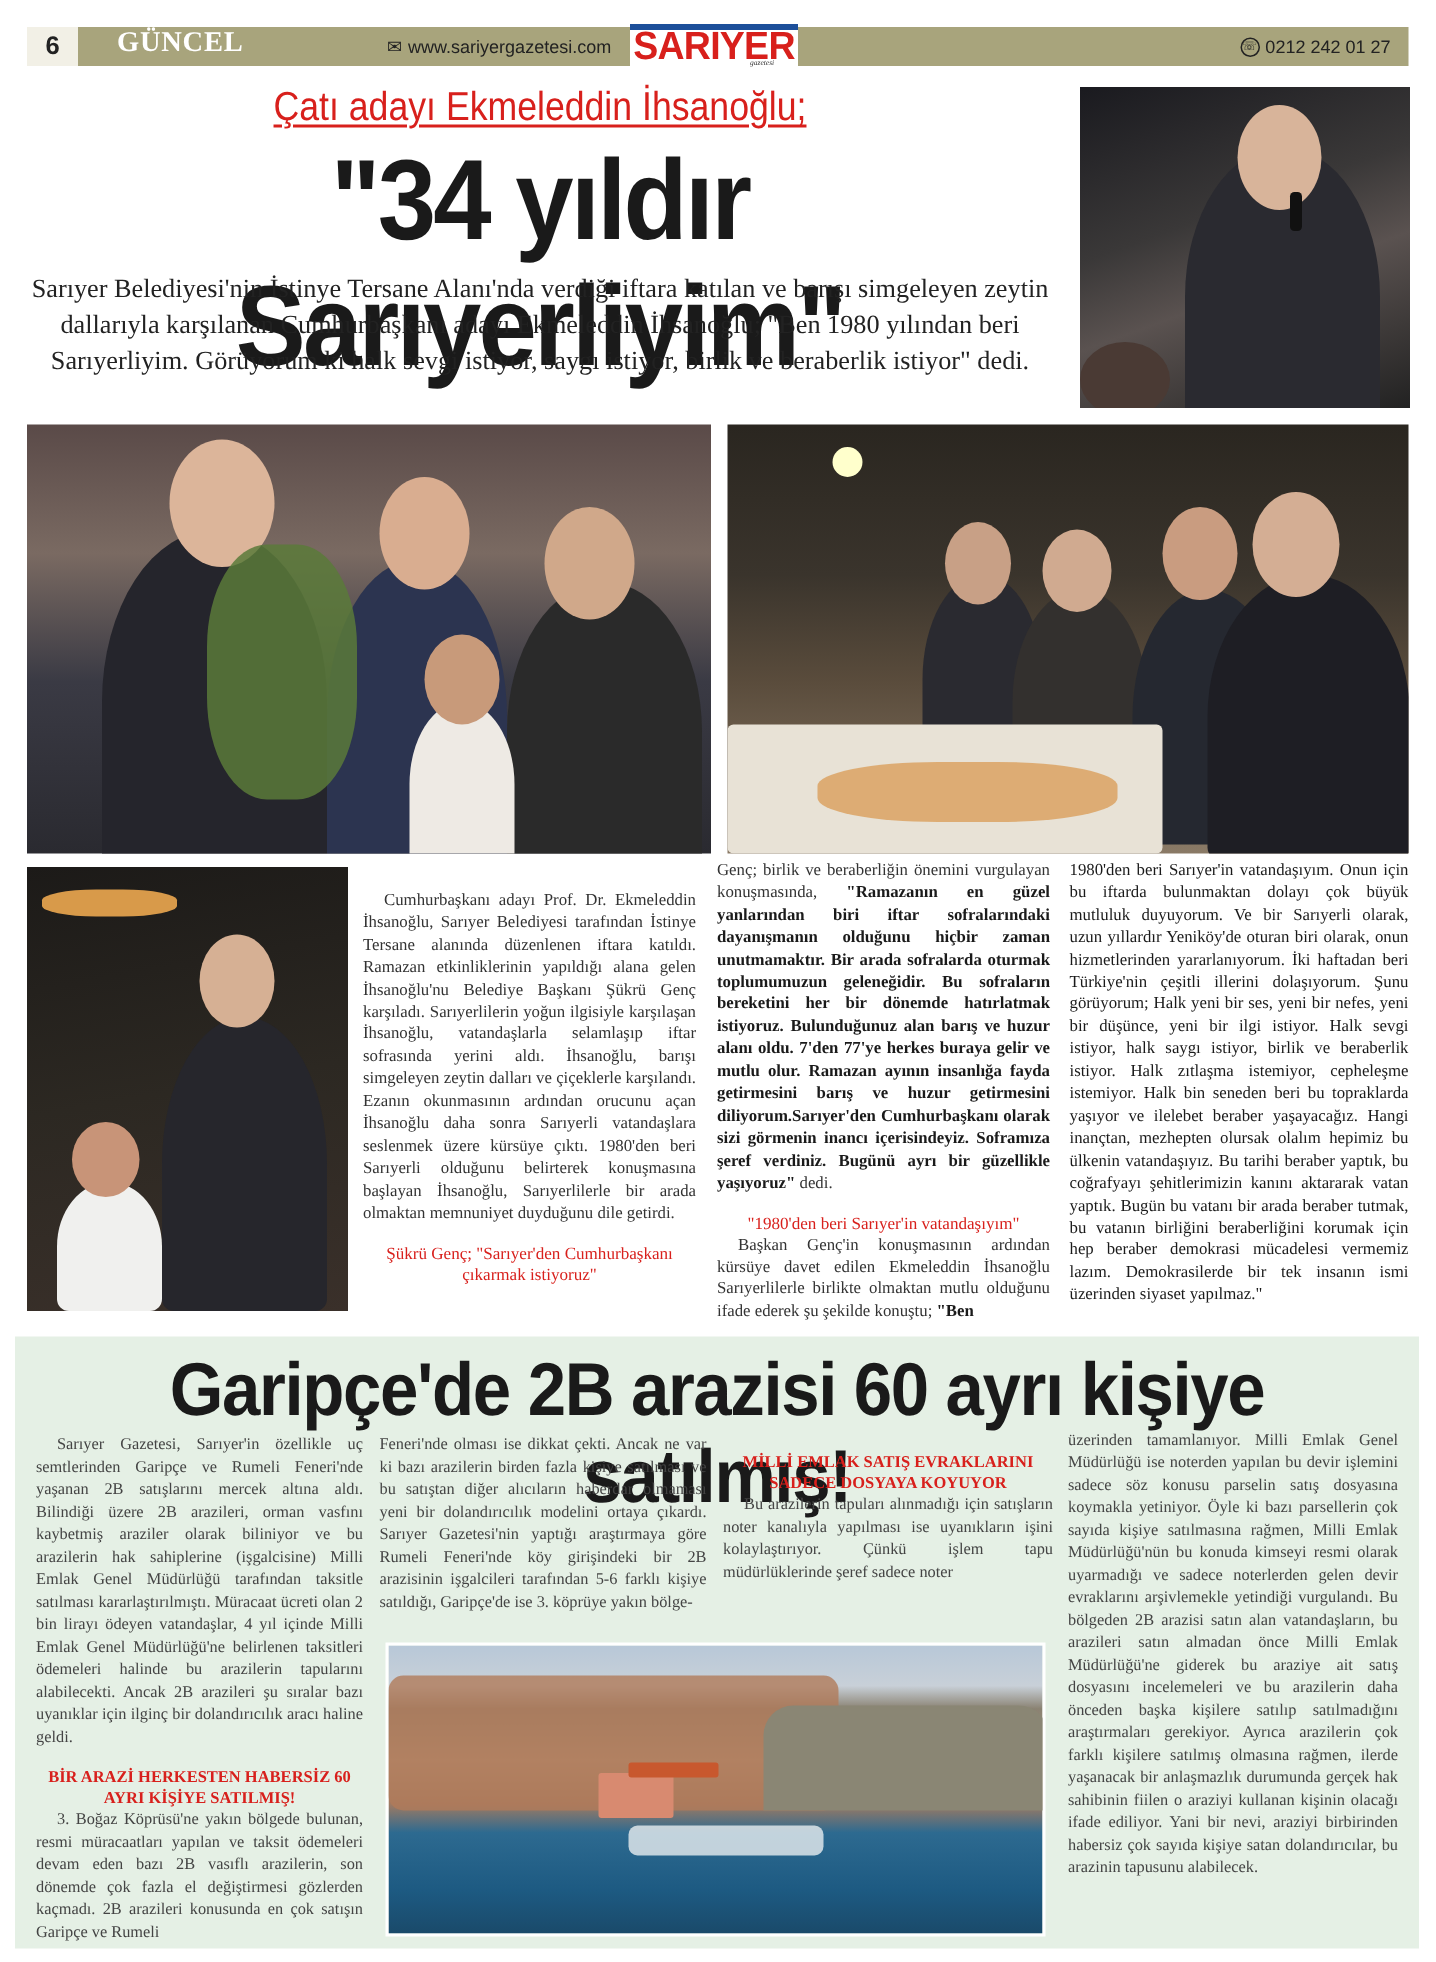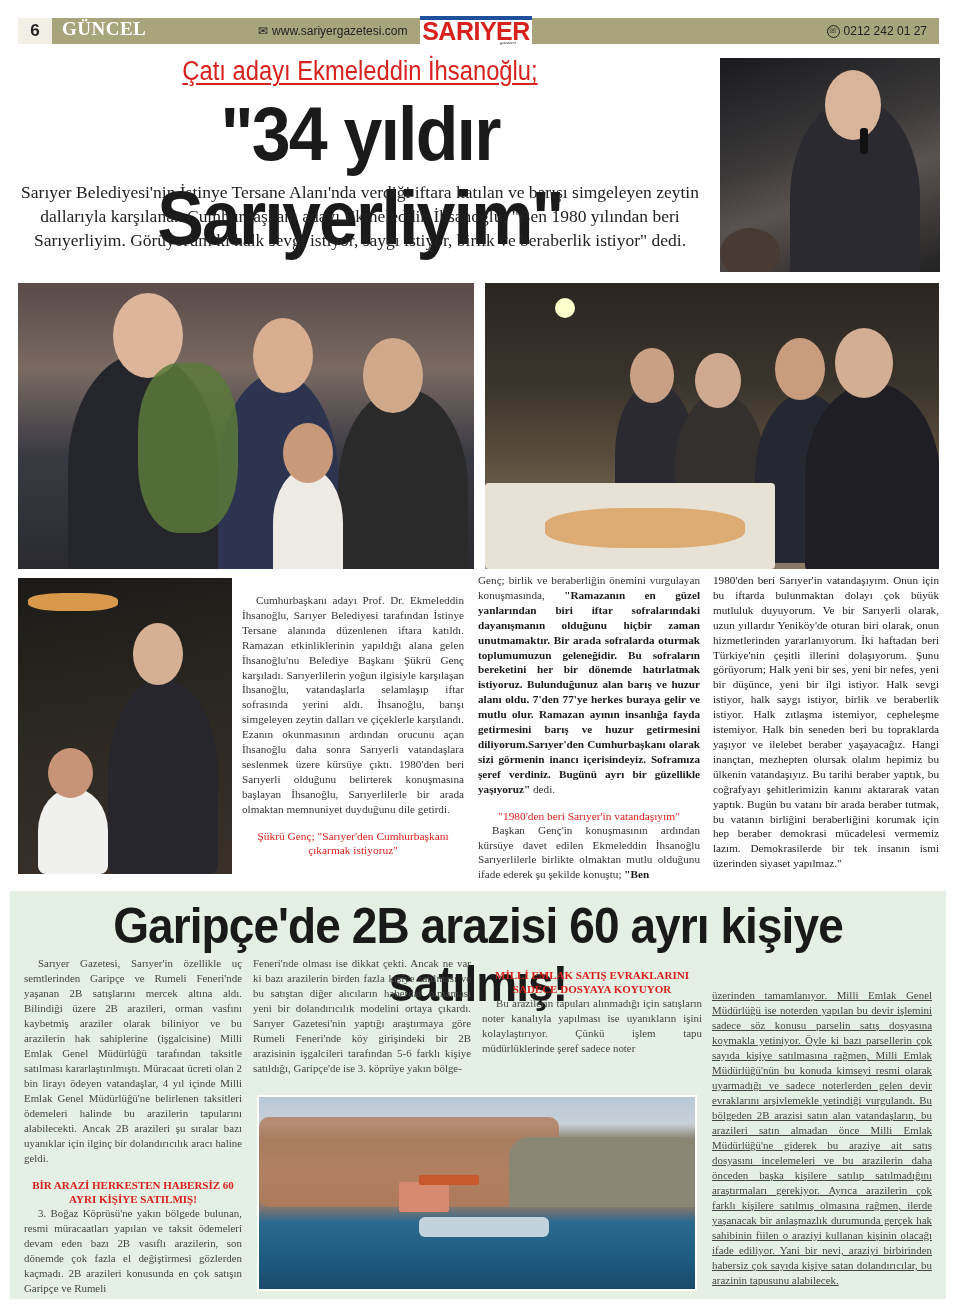--- a/index.html
+++ b/index.html
@@ -2,21 +2,21 @@
 <html><head>
 <meta charset="utf-8">
 <style>
   * { box-sizing: border-box; margin: 0; padding: 0; }
   body { width: 957px; height: 1308px; background: #ffffff; font-family: "DejaVu Serif", serif; color: #222; position: relative; overflow: hidden; }
   .abs { position: absolute; }
 
   
   .topbar { left: 18px; top: 18px; width: 921px; height: 26px; background: #a8a47c; }
   .page-num { left: 18px; top: 18px; width: 34px; height: 26px; background: #f2f0e6; color: #222; font: bold 17px "Liberation Sans", sans-serif; text-align: center; line-height: 26px; }
-  .section { left: 62px; top: 18px; height: 26px; line-height: 26px; font: bold 19px "Liberation Serif", serif; color: #fff; letter-spacing: 0.5px; }
+  .section { left: 78px; top: 18px; height: 26px; line-height: 26px; font: bold 19px "Liberation Serif", serif; color: #fff; letter-spacing: 0.5px; }
   .site { left: 258px; top: 18px; height: 26px; line-height: 26px; font: 12px "Liberation Sans", sans-serif; color: #222; display: flex; align-items: center; gap: 4px; }
   .logo { left: 420px; top: 16px; width: 112px; height: 32px; background: #fff; }
   .logo-bar { left: 420px; top: 16px; width: 112px; height: 4px; background: #1d4f9a; }
   .logo-text { left: 420px; top: 17px; width: 112px; text-align: center; font: bold 25px "Liberation Sans", sans-serif; color: #d8201c; letter-spacing: -0.5px; transform: scaleY(1.05); }
   .logo-sub { left: 500px; top: 40px; font: italic 5px "Liberation Serif", serif; color: #333; }
   .phone { right: 30px; top: 18px; height: 26px; line-height: 26px; font: 12px "Liberation Sans", sans-serif; color: #222; display: flex; align-items: center; gap: 4px; }
   .phone-icon { width: 13px; height: 13px; border-radius: 50%; border: 1.5px solid #222; font-size: 8px; line-height: 10px; text-align: center; }
 
   
   .kicker { left: 0; top: 56px; width: 720px; text-align: center; font: 27px "Liberation Sans", sans-serif; color: #d8201c; transform: scaleX(0.88); }
@@ -39,21 +39,21 @@
   .c1 { left: 242px; top: 573px; width: 222px; margin-top: 20px; }
   .c2 { left: 478px; top: 573px; width: 222px; }
   .c3 { left: 713px; top: 573px; width: 226px; }
 
   
   .green { left: 10px; top: 891px; width: 936px; height: 408px; background: #e5f0e5; }
   .h2 { left: 10px; top: 897px; width: 936px; text-align: center; font: bold 50px "Liberation Sans", sans-serif; color: #1a1a1a; letter-spacing: -1px; line-height: 58px; transform: scaleX(0.92); }
   .b1 { left: 24px; top: 956px; width: 218px; }
   .b2 { left: 253px; top: 956px; width: 218px; }
   .b3 { left: 482px; top: 956px; width: 220px; }
-  .b4 { left: 712px; top: 988px; width: 220px; text-decoration: underline; }
+  .b4 { left: 712px; top: 953px; width: 220px; }
   .bcol { font: 10.9px "Liberation Serif", serif; color: #444; line-height: 15px; text-align: justify; }
   .bcol p { text-indent: 14px; }
   .bcol .sub { color: #d8201c; text-align: center; text-indent: 0; margin-top: 12px; font-size: 11px; line-height: 14px; font-weight: bold; }
   .photo5 { left: 257px; top: 1095px; width: 440px; height: 196px; border: 2px solid #fff; background: linear-gradient(180deg,#b8c8d8 0%,#c8d0d8 14%,#8a8272 22%,#b89a80 40%,#a07a62 55%,#2d6a90 65%,#1d5a82 85%,#1a4a6a 100%); }
 </style>
 </head>
 <body>
 
 <div class="abs topbar"></div>
 <div class="abs page-num">6</div>

